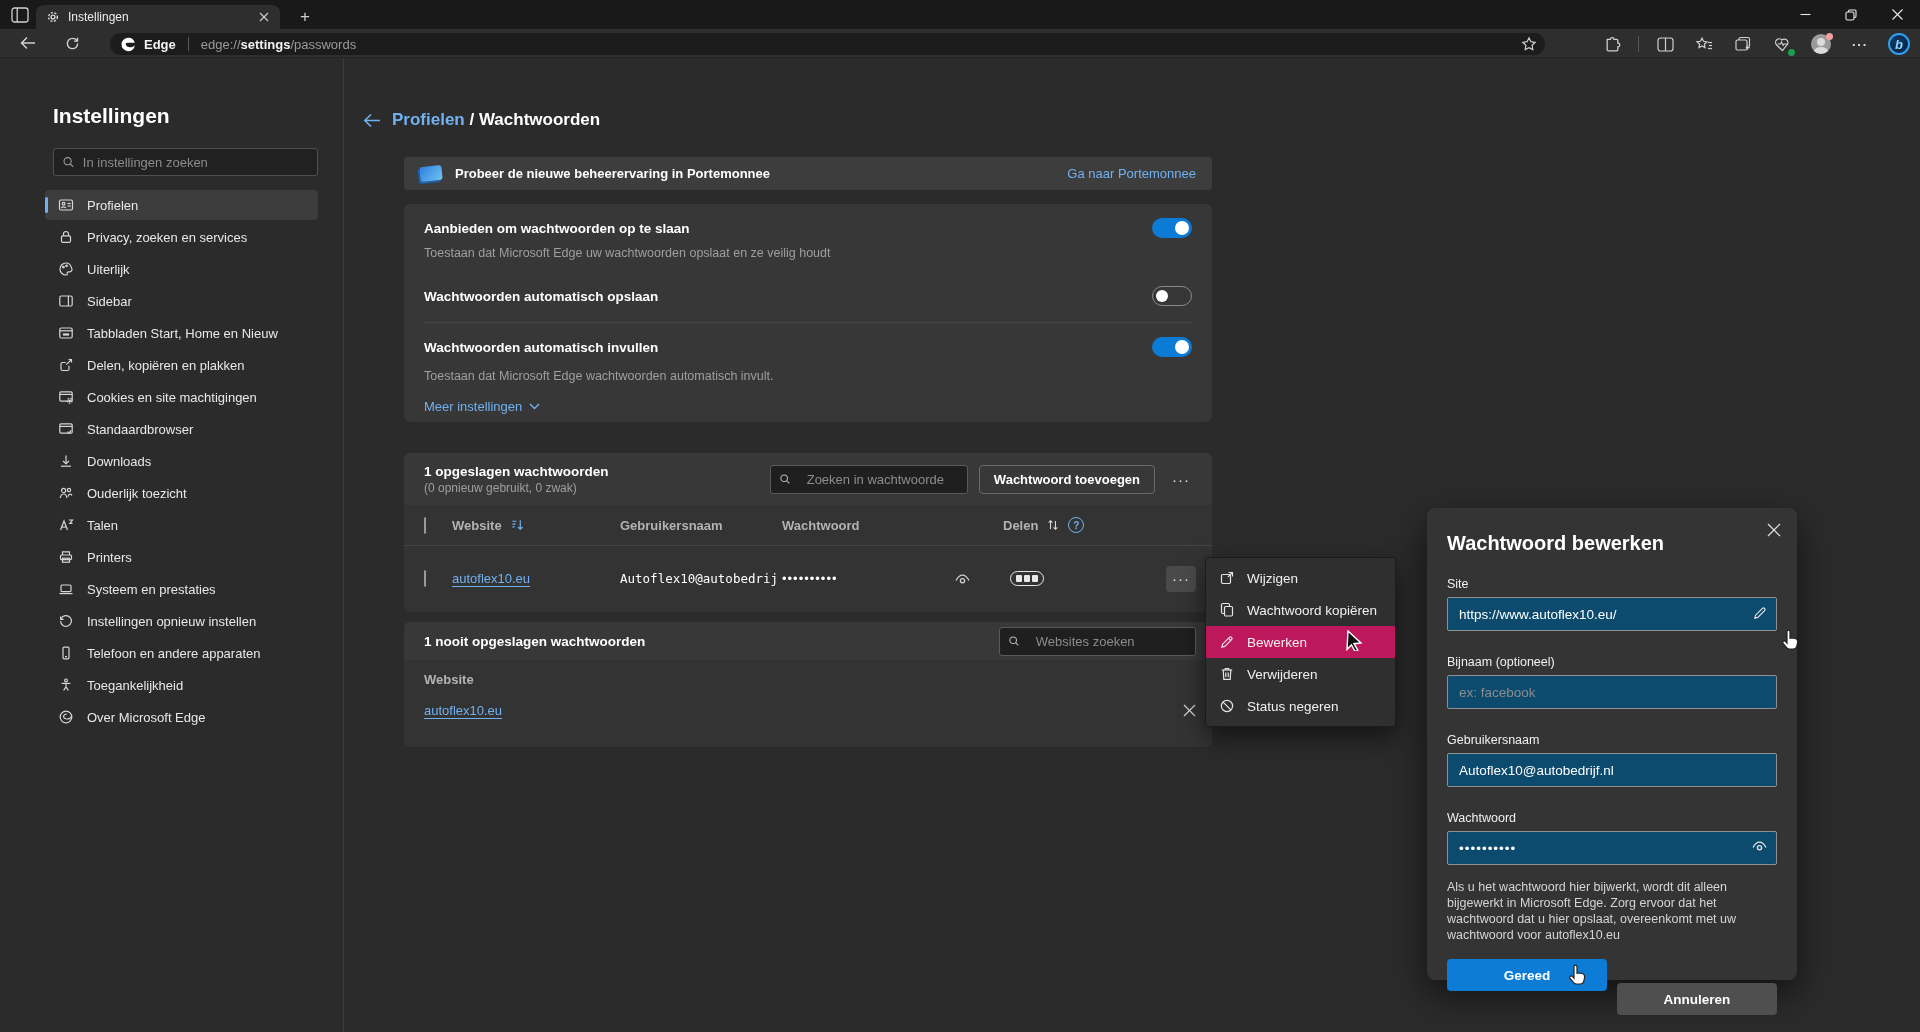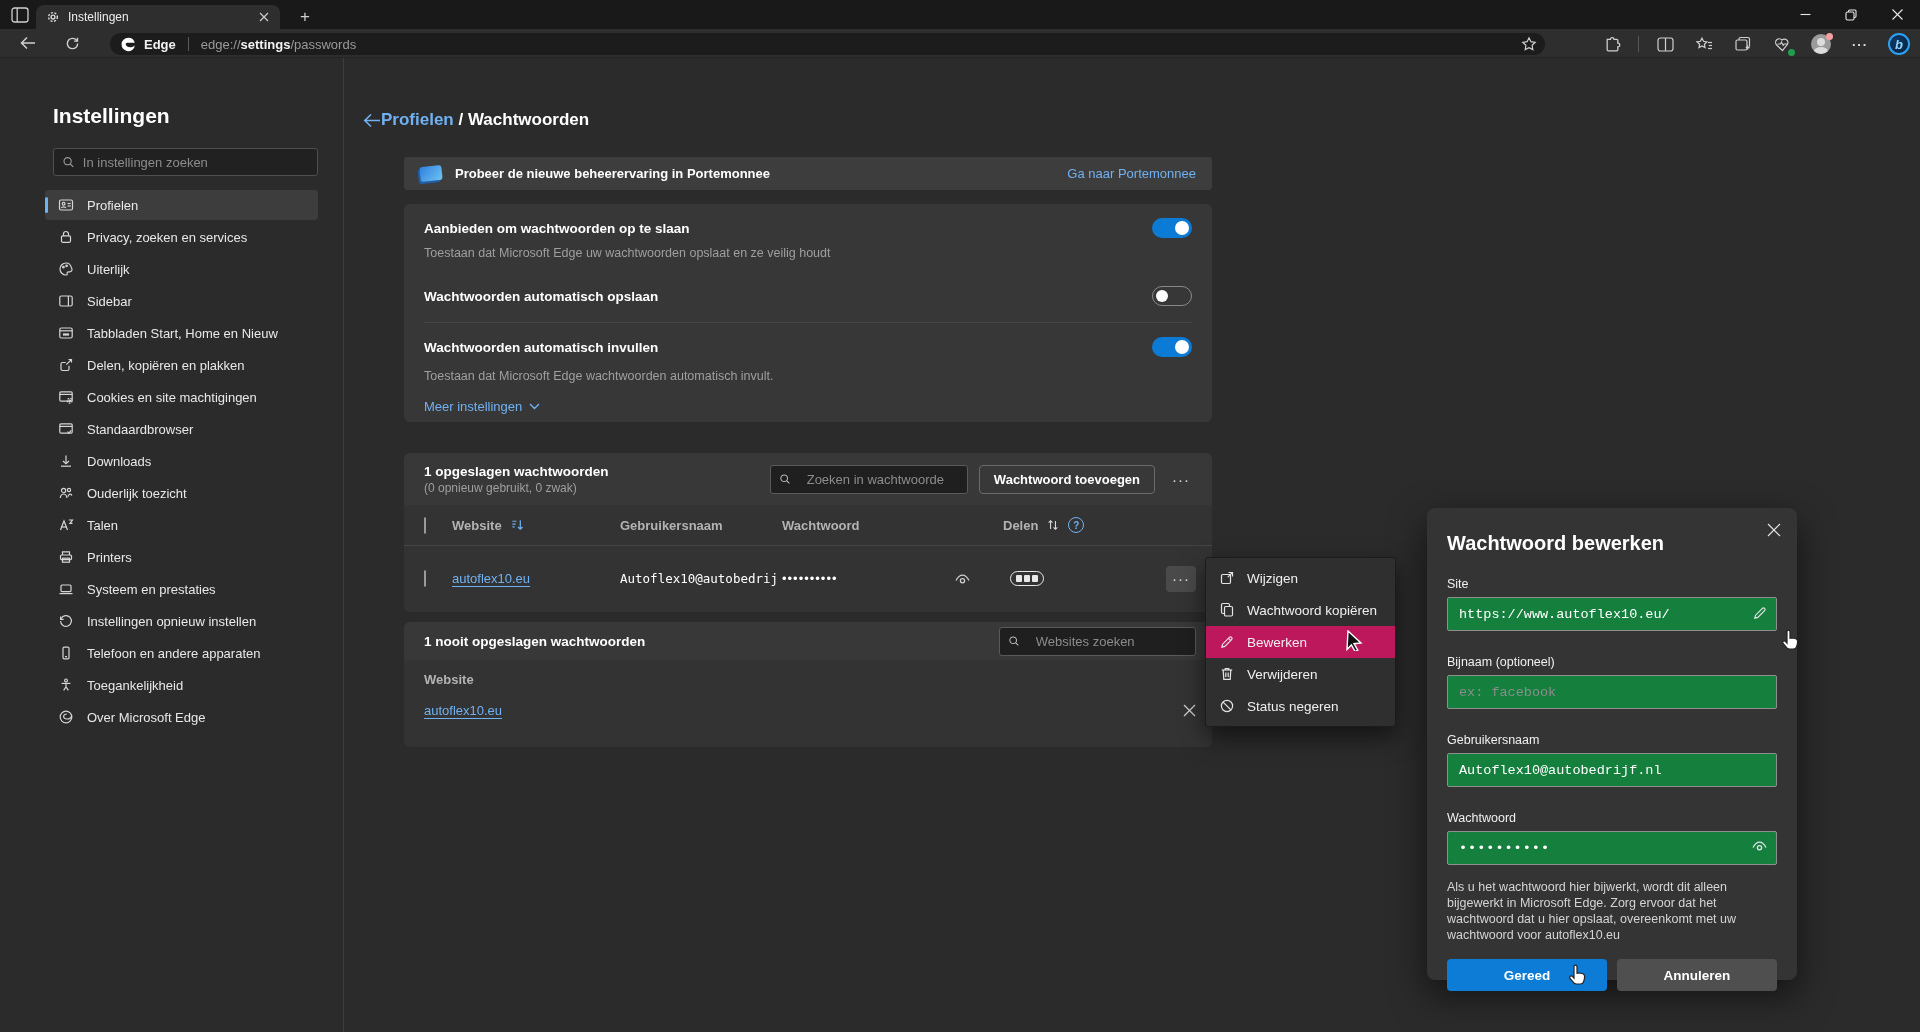--- a/index.html
+++ b/index.html
@@ -57,21 +57,21 @@
   .sb-search input::placeholder { color:#8c8c8c; }
   .nav { position:absolute; left:45px; top:132px; width:273px; }
   .nav-item { position:relative; height:30px; margin-bottom:2px; display:flex; align-items:center; gap:13px;
               padding-left:13px; border-radius:4px; color:#e8e8e8; }
   .nav-item.selected { background:#3d3d3d; }
   .sel-bar { position:absolute; left:0; top:7px; width:3px; height:16px; border-radius:2px; background:#6cb2f3; }
   .nav-label { font-size:13px; white-space:nowrap; }
 
   
   .main { position:absolute; left:344px; top:58px; right:0; bottom:0; }
-  .crumb { position:absolute; left:19px; top:52px; display:flex; align-items:center; }
+  .crumb { position:absolute; left:19px; top:52px; display:flex; align-items:center; gap:11px; }
   .crumb-text { font-size:17px; font-weight:bold; }
   .crumb-text .parent { color:#71b1f1; }
   .link { color:#71b1f1; }
   .banner { position:absolute; left:60px; top:99px; width:808px; height:33px; background:#3d3d3d; border-radius:3px;
             display:flex; align-items:center; padding:0 16px; gap:13px; }
   .banner-text { font-size:13px; font-weight:bold; }
   .banner-link { margin-left:auto; font-size:13px; }
   .wallet { width:22px; height:15px; border-radius:3px; transform:rotate(-6deg);
             background:linear-gradient(135deg,#2f7fe0,#6fc4f2); box-shadow:-2px 2px 0 #1d5fae; }
 
@@ -134,30 +134,30 @@
   .menu-item.hl { background:#be185d; }
 
   
   .dialog { position:absolute; left:1427px; top:508px; width:370px; height:472px; background:#343434; border-radius:8px;
             box-shadow:0 14px 36px rgba(0,0,0,.6); padding:0 20px; z-index:30; }
   .dlg-close { position:absolute; top:15px; right:16px; color:#e0e0e0; }
   .dlg-title { margin-top:24px; font-size:20px; font-weight:bold; }
   .dlg-label { margin-top:22px; font-size:12.5px; color:#f0f0f0; }
   .dlg-label.after { margin-top:24px; }
   .input-wrap { position:relative; margin-top:6px; }
-  .dlg-input { width:100%; height:34px; background:#15803d; border:1px solid #8f8f8f; border-radius:2px; color:#fff;
-               font-size:13.5px; padding:0 26px 0 11px; outline:none; font-family:Liberation Mono, monospace; }
+  .dlg-input { width:100%; height:34px; background:#0c4a6e; border:1px solid #8f8f8f; border-radius:2px; color:#fff;
+               font-size:13.5px; padding:0 26px 0 11px; outline:none; font-family:Liberation Sans, sans-serif; }
   .dlg-input::placeholder { color:#8c8c8c; }
   .in-icon { position:absolute; right:9px; top:8px; color:#e4e4e4; }
   .dlg-note { margin-top:14px; font-size:12.5px; line-height:16px; color:#d4d4d4; }
   .dlg-btns { margin-top:16px; display:flex; gap:10px; }
   .btn { flex:1; height:32px; border:none; border-radius:4px; font-size:13.5px; font-weight:bold; color:#fff;
          font-family:"Liberation Sans",sans-serif; }
   .btn.primary { background:#0d7cd6; }
-  .btn.secondary { background:#4f4f4f; }
+  .btn.secondary { background:#4f4f4f;margin-top:24px; }
 
   .cursor { position:absolute; z-index:99; pointer-events:none; }
 </style>
 </head>
 <body>
 
 <div class="titlebar">
   <div class="win-menu">
     <svg width="18" height="16" viewBox="0 0 18 16" fill="none" stroke="#cfcfcf" stroke-width="1.3">
         <rect x="1" y="1" width="16" height="14" rx="2.5"></rect>

